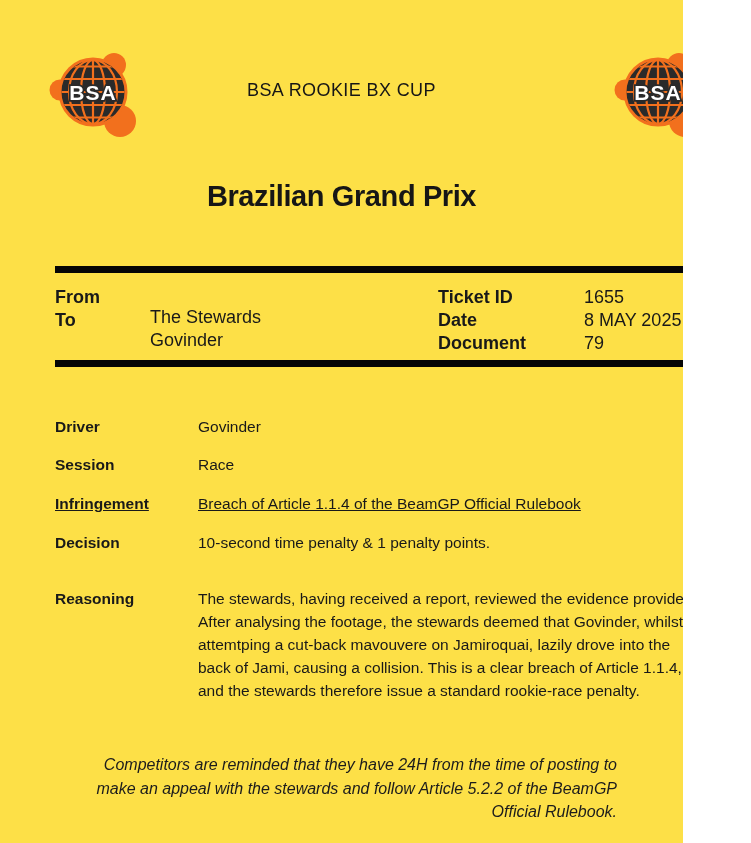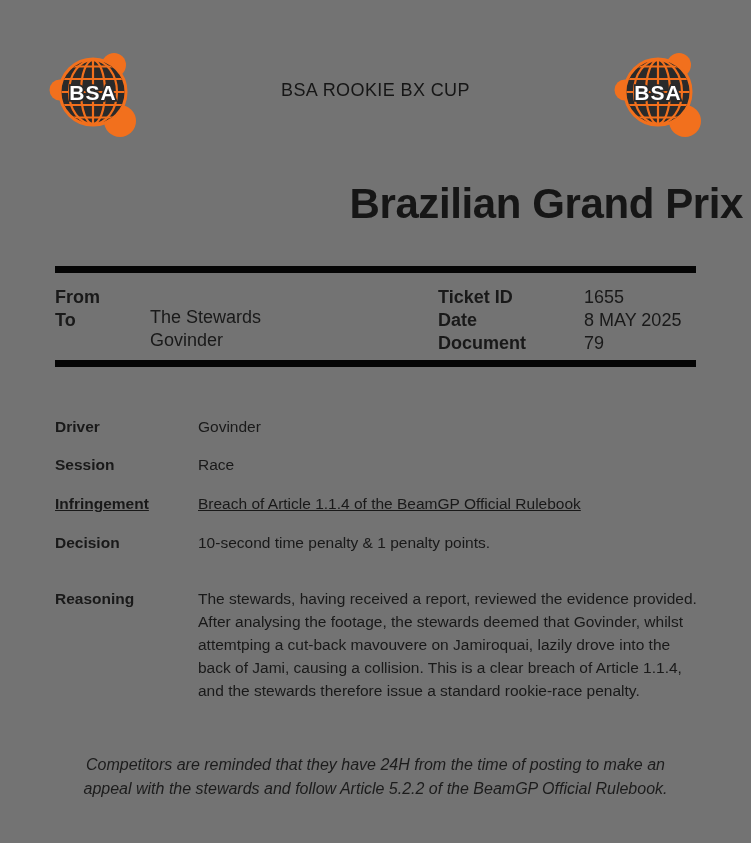--- a/index.html
+++ b/index.html
@@ -1,43 +1,43 @@
 <!DOCTYPE html>
 <html><head>
 <meta charset="utf-8">
 <style>
   html,body { margin:0; padding:0; background:#ffffff; }
   .page {
-    position:relative; width:751px; height:843px; background:#737373;
+    position:relative; width:683px; height:843px; background:#fde047;
     font-family:"Liberation Sans", sans-serif; color:#191919; overflow:hidden;
   }
   .competition {
     position:absolute; top:80px; left:0; right:0; text-align:center;
     font-size:18px; font-weight:500; letter-spacing:0.4px; color:#161616; line-height:20px;
   }
   .logo { position:absolute; top:51px; width:84px; height:88px; overflow:visible; }
   .logo-left  { left:50px; }
   .logo-right { left:615px; }
   .doc-title {
-    position:absolute; top:172px; left:0; right:0; margin:8px; text-align:right;
-    font-size:42px; font-weight:700; color:#161616; letter-spacing:-0.4px; line-height:48px;
+    position:absolute; top:172px; left:0; right:0; margin:0; text-align:center;
+    font-size:29px; font-weight:700; color:#161616; letter-spacing:-0.4px; line-height:48px;
   }
   .bar { position:absolute; left:55px; width:641px; height:7px; background:#050505; }
   .bar-top    { top:266px; }
   .bar-bottom { top:360px; }
   .cell { position:absolute; font-size:18px; line-height:23px; white-space:nowrap; }
   .lbl  { font-weight:700; }
   .meta-r1 { top:286px; } .meta-r2 { top:309px; } .meta-r3 { top:332px; }
   .mcol-l1 { left:55px; }  .mcol-v1 { left:150px;margin-top:20px; }
   .mcol-l2 { left:438px; } .mcol-v2 { left:584px; }
   .detail-label { position:absolute; left:55px;  font-size:15.5px; font-weight:700; line-height:23px; white-space:nowrap; }
   .detail-value { position:absolute; left:198px; width:500px; font-size:15.5px; line-height:23px; }
   .dr1 { top:415px; } .dr2 { top:453px; } .dr3 { top:492px;text-decoration:underline; } .dr4 { top:531px; } .dr5 { top:587px; }
   .footer {
-    position:absolute; top:753px; left:66px; right:66px; text-align:center;
+    position:absolute; top:753px; left:66px; right:66px; text-align:right;
     font-style:italic; font-size:16px; line-height:23.5px; color:#1c1c1c;
   }
 </style>
 </head>
 <body>
 
 <div class="page">
 
   <svg width="0" height="0" style="position:absolute">
     <defs>

